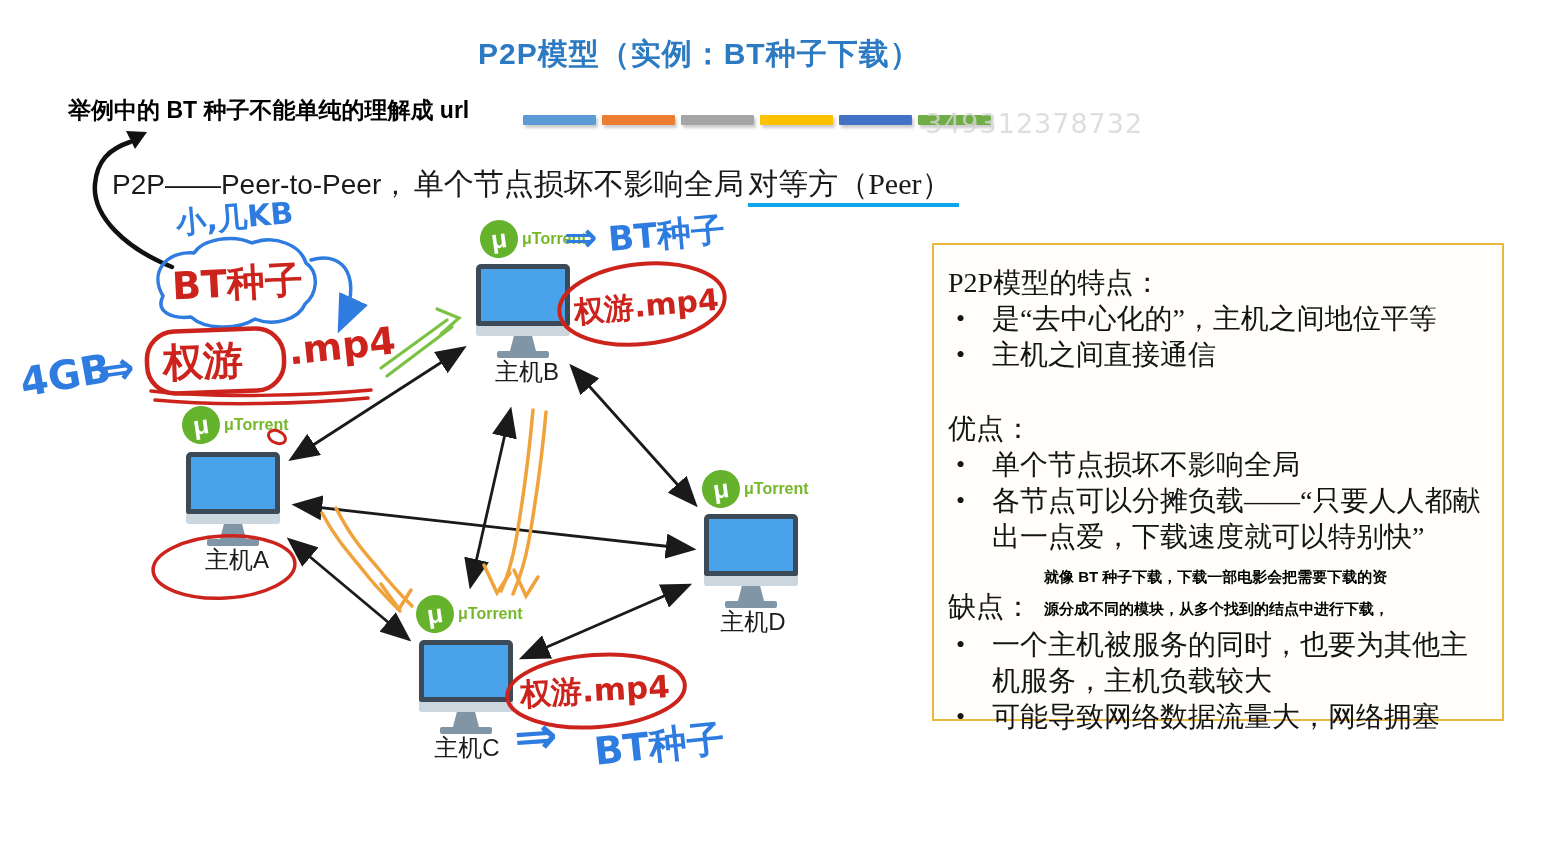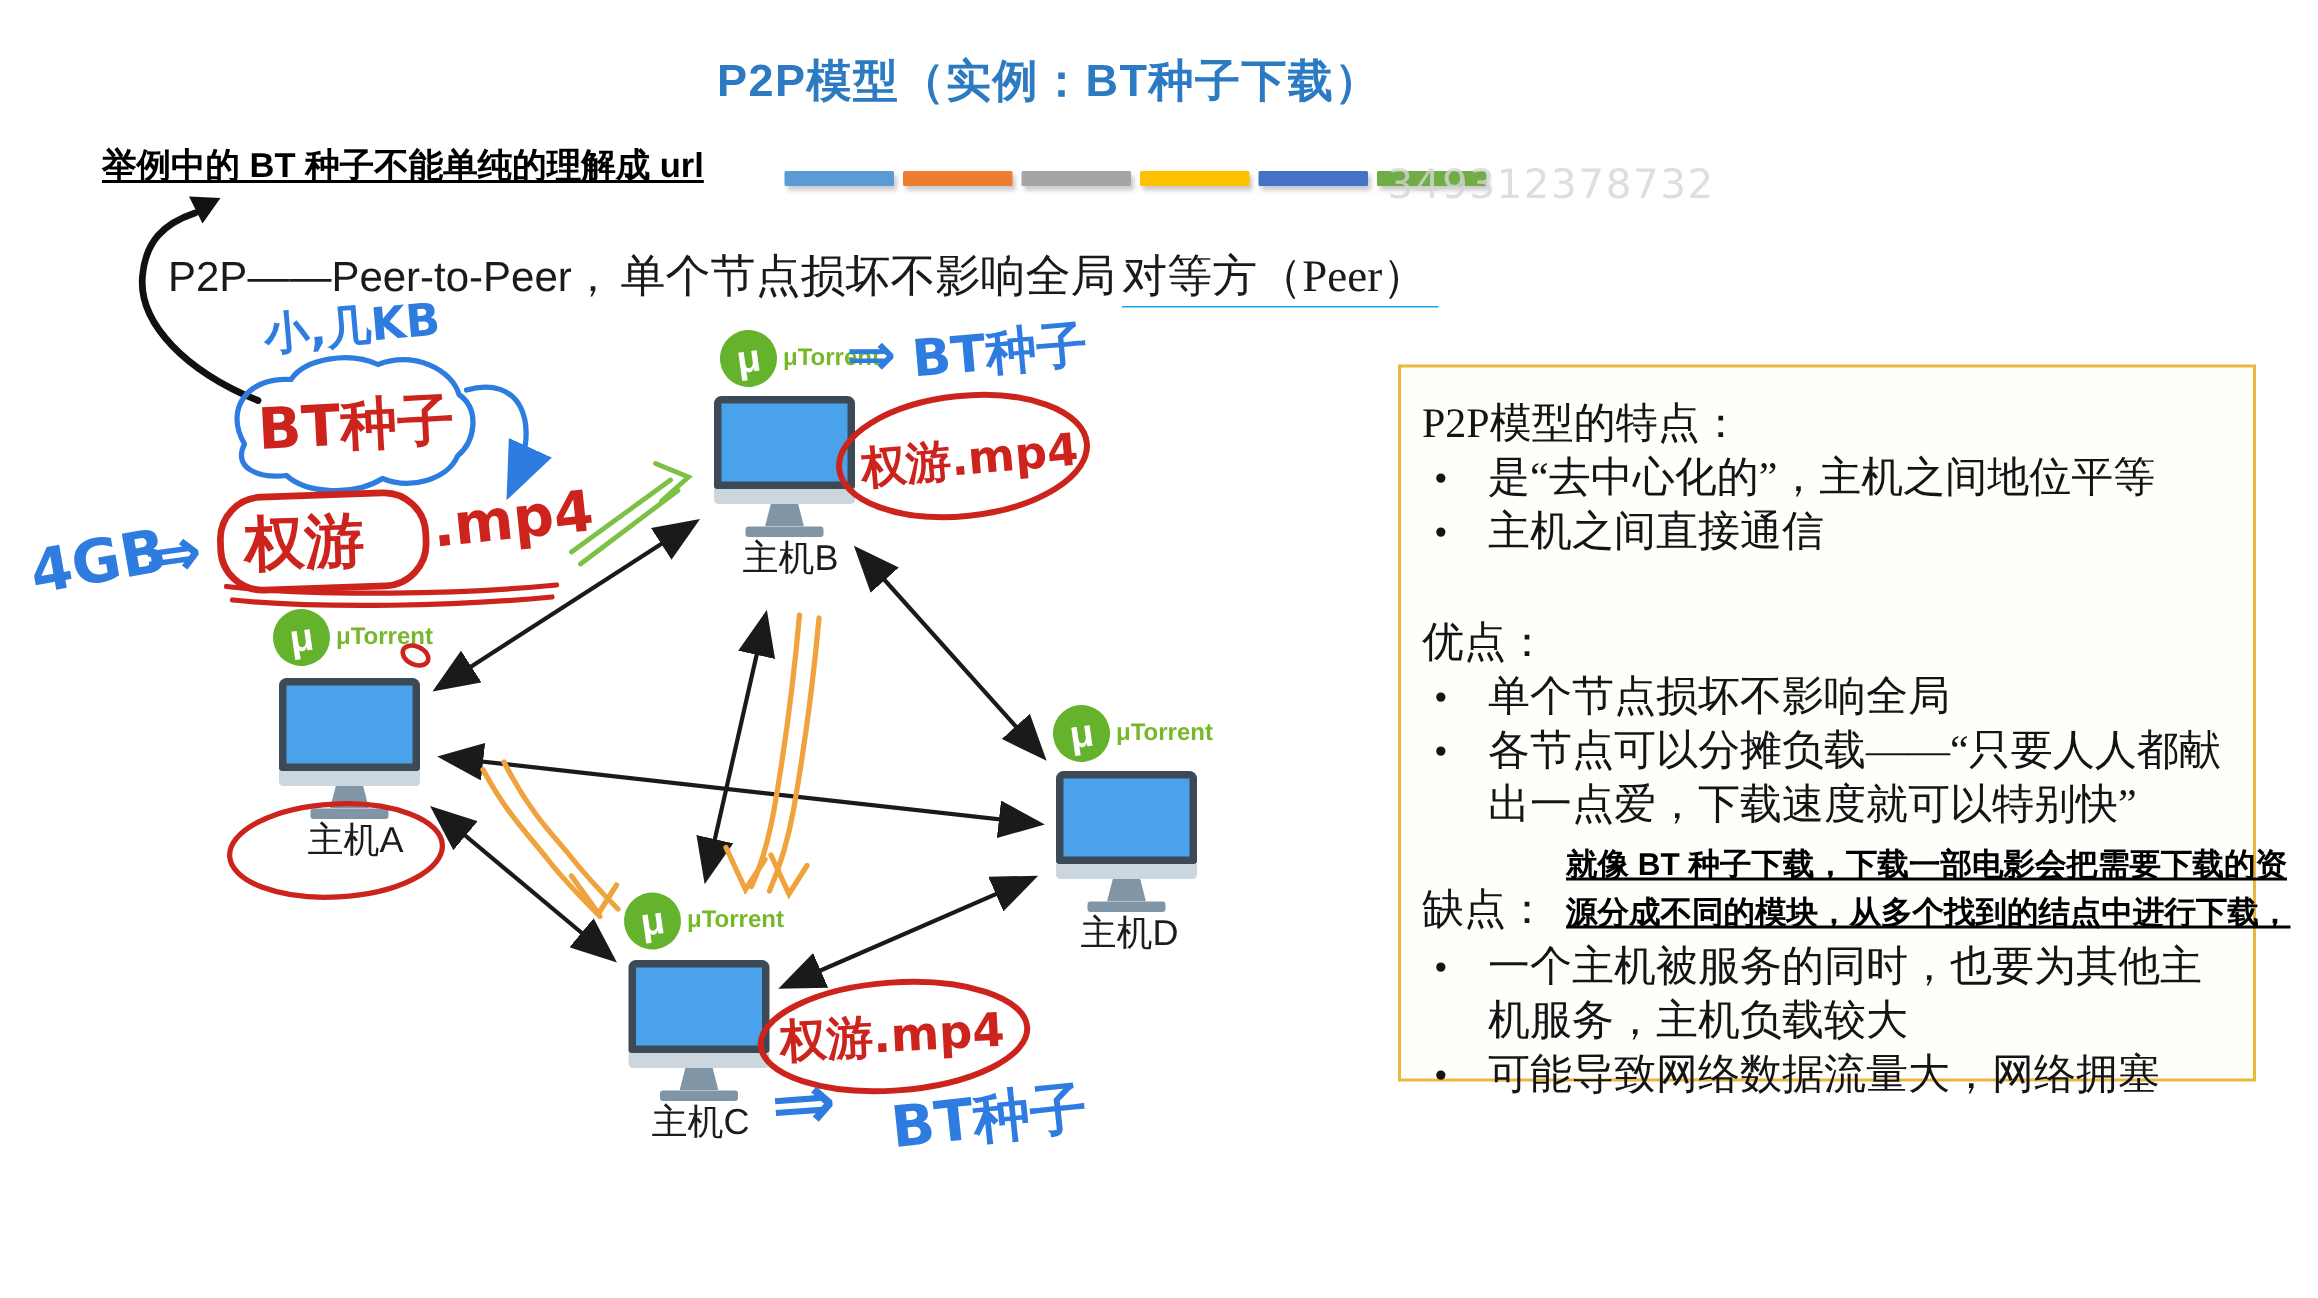--- a/index.html
+++ b/index.html
@@ -2,32 +2,32 @@
 <html><head>
 <meta charset="utf-8">
 <style>
   html,body{margin:0;padding:0;background:#fff;}
   .canvas{position:relative;width:1545px;height:865px;background:#fff;overflow:hidden;
           font-family:"Liberation Sans",sans-serif;}
 
   
   .page-title{position:absolute;left:478px;top:34px;font-size:30px;font-weight:bold;
               color:#2b7ac2;letter-spacing:1px;}
-  .note-top{position:absolute;left:68px;top:95px;font-size:23px;font-weight:bold;color:#000;text-decoration:underline;}
+  .note-top{position:absolute;left:68px;top:95px;font-size:23px;font-weight:bold;color:#000;}
   .bars{position:absolute;left:523px;top:111px;z-index:2;white-space:nowrap;}
   .bar{display:inline-block;width:73px;height:10px;margin-right:6px;border-radius:1px;
        box-shadow:2px 3px 3px rgba(110,110,110,.35);}
   .watermark{position:absolute;left:925px;top:108px;z-index:3;font-size:27px;
              color:#d6d6d6;opacity:.8;letter-spacing:1px;font-family:"DejaVu Sans",sans-serif;}
 
   
   .intro{position:absolute;left:112px;top:164px;white-space:nowrap;color:#1a1a1a;}
   .intro .latin{font-family:"Liberation Sans",sans-serif;font-size:28px;}
   .intro .serif{font-family:"Liberation Serif",serif;font-size:30px;}
-  .intro .uline{border-bottom:1px solid #0ea5e9;padding:0 8px 3px 0;}
+  .intro .uline{border-bottom:4px solid #0ea5e9;padding:0 8px 3px 0;}
 
   
   .host{position:absolute;width:190px;z-index:4;}
   .ulogo{position:absolute;display:flex;align-items:center;gap:4px;}
   .ucircle{display:flex;align-items:center;justify-content:center;width:38px;height:38px;
            border-radius:50%;background:#65b22d;color:#fff;font-size:26px;font-weight:bold;
            transform:rotate(-8deg);}
   .uname{color:#76b82a;font-size:16px;font-weight:bold;}
   .monitor{position:absolute;width:94px;}
   .mframe{height:52px;background:#3c4a57;border-radius:5px 5px 2px 2px;padding:5px;}
@@ -52,21 +52,21 @@
          border:2px solid #e9b83d;background:#fffefb;padding:10px 16px 0 14px;
          font-family:"Liberation Serif",serif;font-size:28px;line-height:36px;color:#141414;}
   .p-title,.p-head{font-size:28px;margin-top:10px;}
   .p-gap{height:28px;}
   .p-list{list-style:none;margin:0;padding:0;}
   .p-list li{position:relative;padding-left:44px;}
   .p-list li::before{content:"•";position:absolute;left:8px;top:0;font-size:26px;}
   .p-noterow{position:relative;height:72px;}
   .p-cons-label{position:absolute;left:0;top:34px;}
   .p-note{position:absolute;left:96px;top:6px;font-family:"Liberation Sans",sans-serif;
-          font-weight:bold;font-size:21px;line-height:32px;color:#000;white-space:nowrap;text-decoration:underline;}
+          font-weight:bold;font-size:15px;line-height:32px;color:#000;white-space:nowrap;}
 </style>
 </head>
 <body>
 
 <div class="canvas">
 
   <div class="page-title">P2P模型（实例：BT种子下载）</div>
   <div class="note-top">举例中的 BT 种子不能单纯的理解成 url</div>
 
   <div class="bars">

